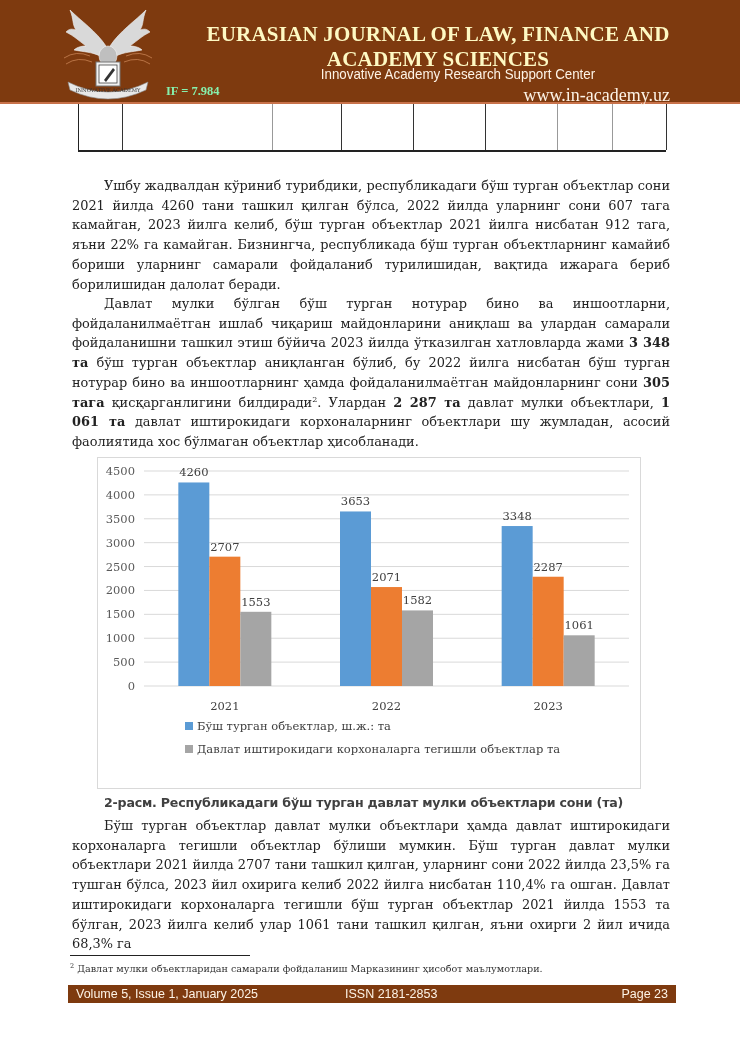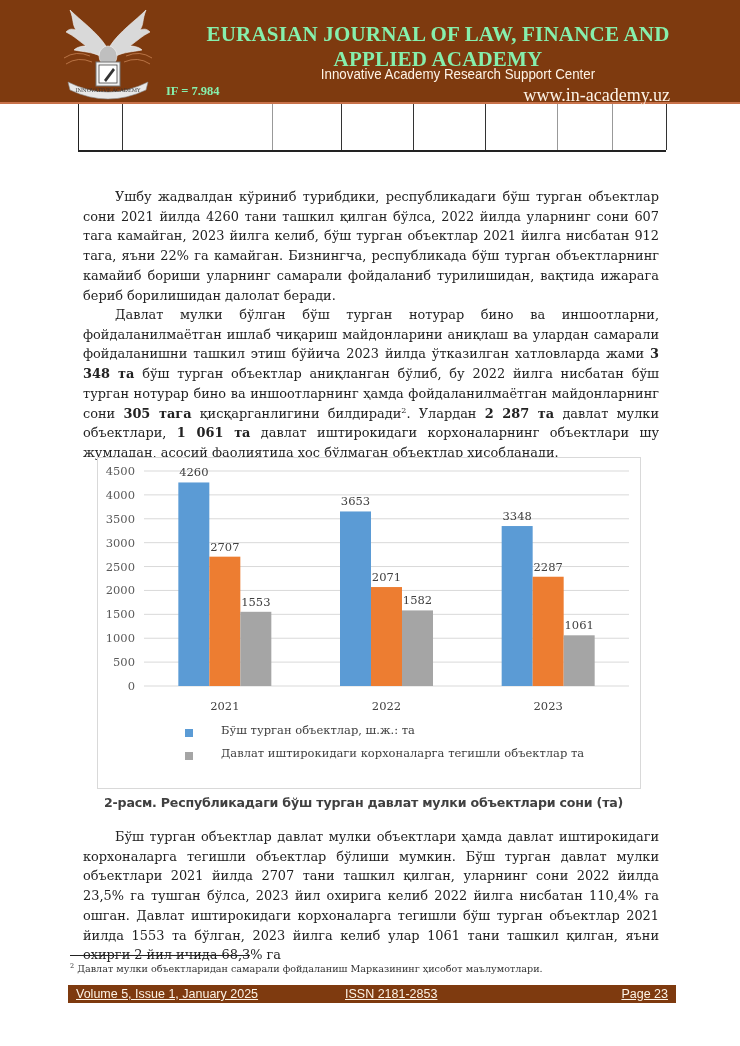--- a/index.html
+++ b/index.html
@@ -1,45 +1,45 @@
 <!DOCTYPE html>
 <html><head>
 <meta charset="utf-8">
 <style>
   html, body { margin:0; padding:0; background:#ffffff; }
   body { width:740px; height:1046px; position:relative; overflow:hidden; font-family:"DejaVu Serif", serif; color:#1a1a1a; }
   .header { position:absolute; left:0; top:0; width:740px; height:102px; background:#7e3a0f; border-bottom:2px solid #c8724a; }
   .logo { position:absolute; left:56px; top:6px; width:104px; height:96px; }
-  .journal-title { position:absolute; left:178px; top:22px; width:520px; text-align:center; color:#86efac; font-family:"Liberation Serif", serif; font-weight:bold; font-size:21px; line-height:25px; letter-spacing:0.2px; }
+  .journal-title { position:absolute; left:178px; top:22px; width:520px; text-align:center; color:#fef9c3; font-family:"Liberation Serif", serif; font-weight:bold; font-size:21px; line-height:25px; letter-spacing:0.2px; }
   .subtitle { position:absolute; left:178px; top:66px; width:560px; text-align:center; color:#fdf3e6; font-family:"Liberation Sans", sans-serif; font-size:14.5px; transform:scaleX(0.92); transform-origin:center; }
   .if { position:absolute; left:166px; top:84px; color:#86efac; font-family:"Liberation Serif", serif; font-weight:bold; font-size:12.5px; }
   .url { position:absolute; right:70px; top:85px; color:#fdf3e6; font-family:"Liberation Serif", serif; font-size:18px; }
 
   .table-frag { position:absolute; left:78px; top:104px; width:588px; height:48px; border-left:1px solid #222; border-bottom:2px solid #222; box-sizing:border-box; }
   .table-frag .vline { position:absolute; top:0; bottom:0; width:1px; background:#333; }
 
   .text { position:absolute; left:72px; width:598px; font-family:"DejaVu Serif", serif; font-size:12.9px; line-height:19.7px; text-align:justify; color:#222; }
-  .text p { margin:11px; text-indent:32px; }
+  .text p { margin:0; text-indent:32px; }
   .text b { font-weight:bold; }
   .text sup { font-size:8px; line-height:0; }
 
   .chart-box { position:absolute; left:97px; top:457px; width:544px; height:332px; border:1px solid #d9d9d9; box-sizing:border-box; background:#fff; }
   .chart-svg { position:absolute; left:0; top:0; }
   .legend { position:absolute; left:185px; top:714px; font-family:"DejaVu Serif", serif; font-size:11.5px; color:#404040; }
-  .legend-item { height:23px; display:flex; align-items:flex-end;gap:24px; }
+  .legend-item { height:23px; display:flex; align-items:center; }
   .legend-swatch { width:8px; height:8px; margin-right:4px; display:inline-block; }
 
   .caption { position:absolute; left:104px; top:795px; font-family:"DejaVu Sans", sans-serif; font-weight:bold; font-size:12.6px; color:#404040; letter-spacing:-0.2px; }
 
   .fn-line { position:absolute; left:70px; top:955px; width:180px; height:1px; background:#222; }
   .footnote { position:absolute; left:70px; top:962px; font-family:"DejaVu Serif", serif; font-size:9.6px; color:#333; }
   .footnote sup { font-size:6.5px; }
 
   .footer { position:absolute; left:68px; top:985px; width:608px; height:18px; background:#7e3a0f; color:#fdf3e6; font-family:"Liberation Sans", sans-serif; font-size:12.5px; line-height:18px; }
-  .footer span { position:absolute; top:0;text-decoration:underline; }
+  .footer span { position:absolute; top:0; }
 </style>
 </head>
 <body>
 
 <div class="header">
   <svg class="logo" viewBox="0 0 104 96" width="104" height="96">
     <g fill="#d9d9d9" stroke="#f2f2f2" stroke-width="0.6">
       <path d="M50 40 C40 25, 25 15, 14 4 C18 14, 16 18, 20 24 C14 22, 12 24, 10 26 C18 30, 22 34, 30 40 C24 40, 20 42, 18 44 C28 46, 36 46, 44 50 Z"></path>
       <path d="M54 40 C64 25, 79 15, 90 4 C86 14, 88 18, 84 24 C90 22, 92 24, 94 26 C86 30, 82 34, 74 40 C80 40, 84 42, 86 44 C76 46, 68 46, 60 50 Z"></path>
       <ellipse cx="52" cy="50" rx="9" ry="10" fill="#bfbfbf"></ellipse>
@@ -51,21 +51,21 @@
         <path d="M94 58 Q82 50 68 56"></path>
     </g>
     <rect x="40" y="56" width="24" height="24" fill="#f2f2f2" stroke="#777" stroke-width="1"></rect>
     <rect x="43" y="59" width="18" height="18" fill="#fff" stroke="#444" stroke-width="0.8"></rect>
     <path d="M48 74 L57 62 L59 64 L50 76 Z" fill="#333"></path>
     <path d="M12 76 Q52 96 92 76 L90 84 Q52 102 14 84 Z" fill="#e8e8e8" stroke="#888" stroke-width="0.6"></path>
     <text x="52" y="86" font-size="5.2" text-anchor="middle" fill="#333" font-family="DejaVu Serif, serif">INNOVATIVE ACADEMY</text>
   </svg>
   <div class="journal-title">
     <div>EURASIAN JOURNAL OF LAW, FINANCE AND</div>
-    <div>APPLIED ACADEMY</div>
+    <div>ACADEMY SCIENCES</div>
   </div>
   <div class="subtitle">Innovative Academy Research Support Center</div>
   <div class="if">IF = 7.984</div>
   <div class="url">www.in-academy.uz</div>
 </div>
 
 <div class="table-frag">
   <div class="vline" style="left:43px"></div>
   <div class="vline" style="left:193px;background:#999"></div>
   <div class="vline" style="left:262px"></div>

